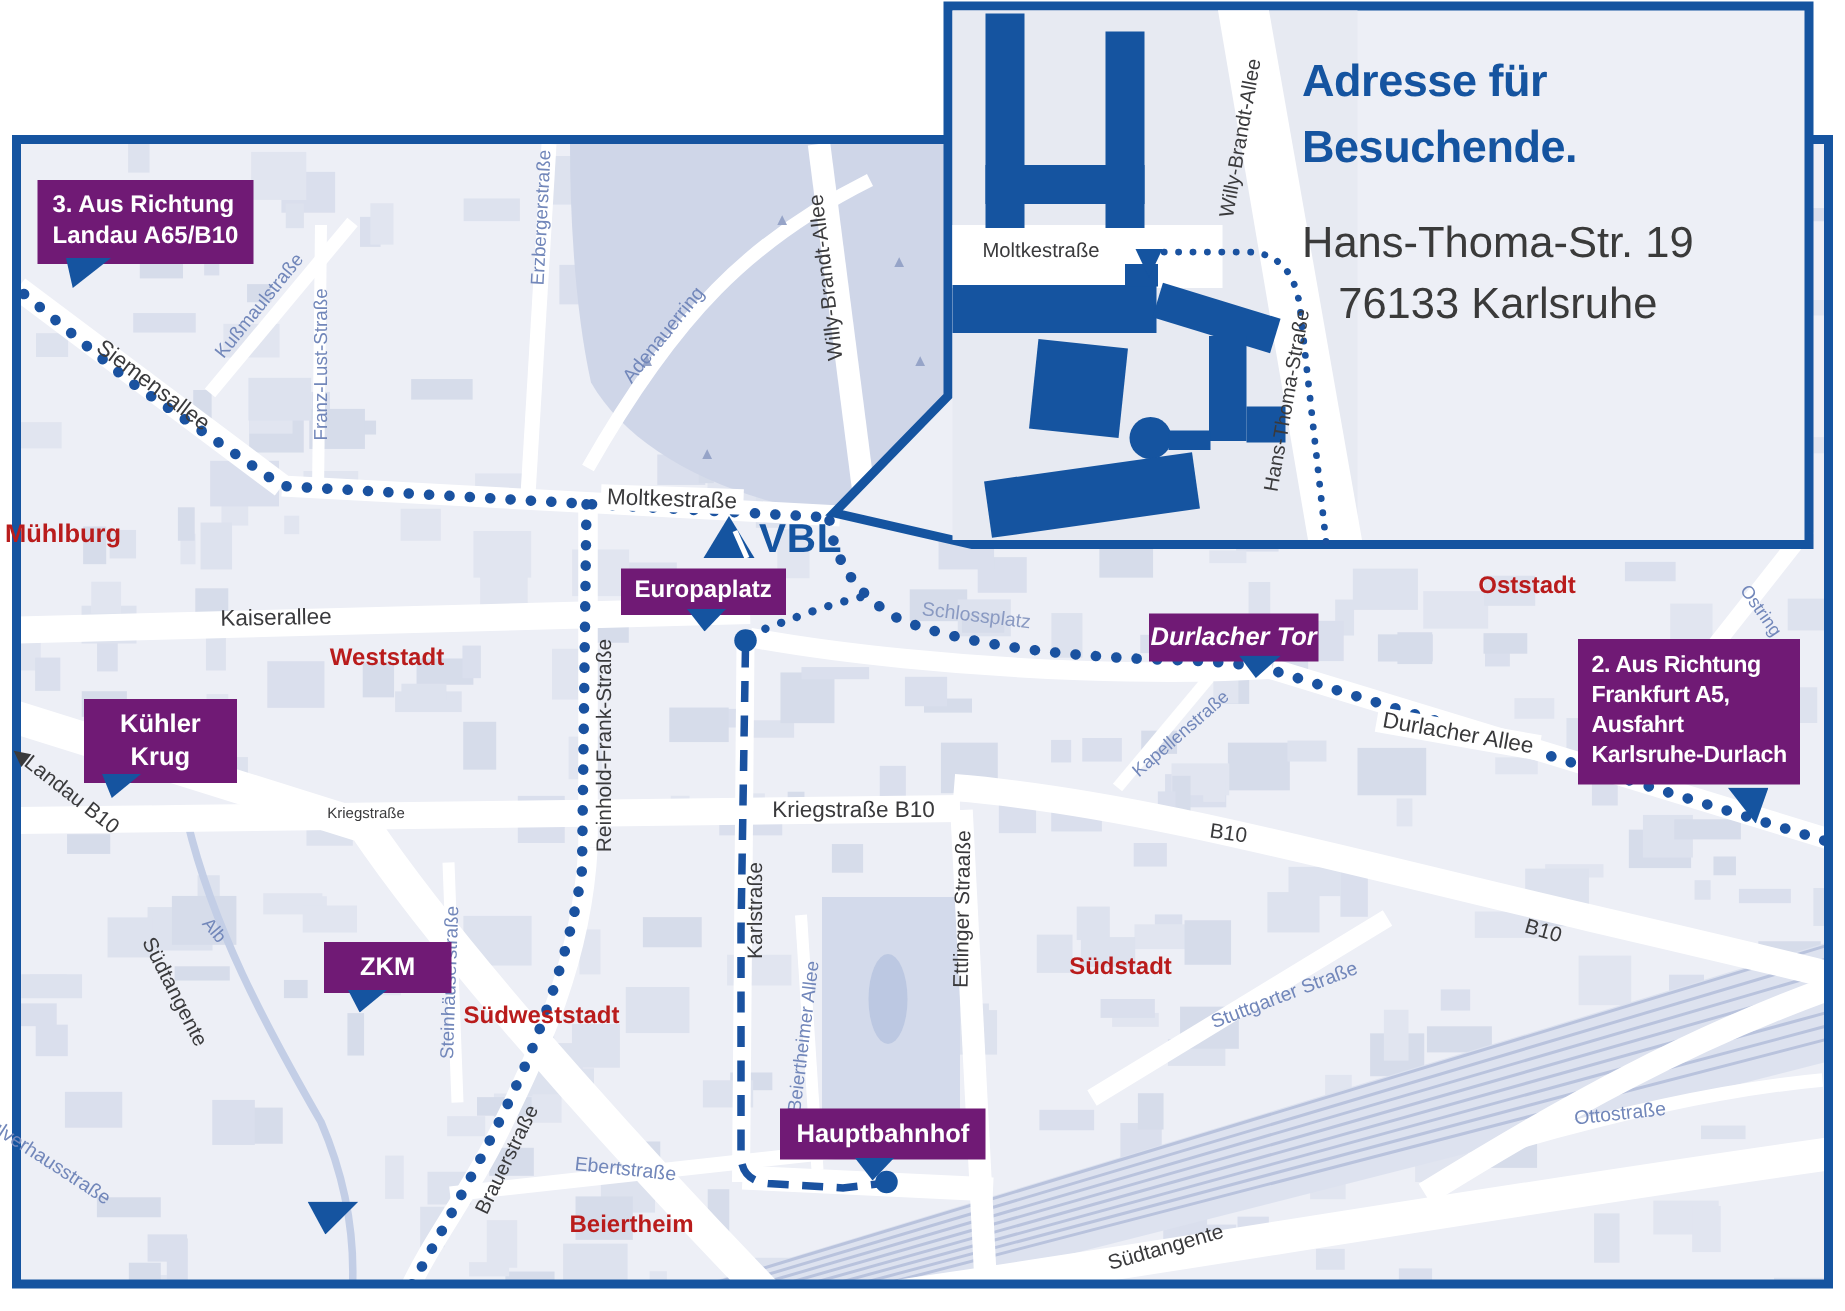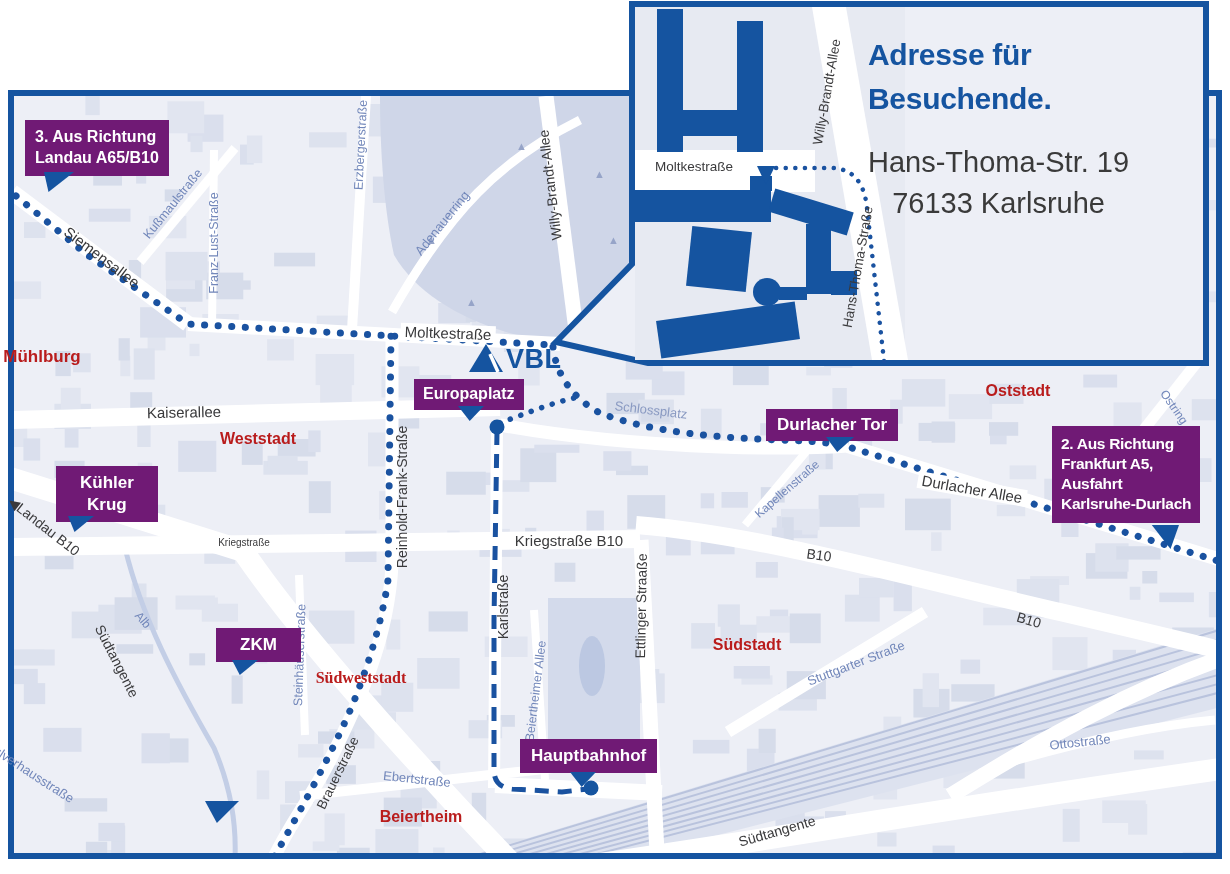--- a/index.html
+++ b/index.html
@@ -471,21 +471,21 @@
   <div class="lbl sd wbg" style="left:972px;top:489px;transform:translate(-50%,-50%) rotate(10deg);font-size:15px;">Durlacher Allee</div>
   <div class="lbl sb" style="left:787px;top:489px;transform:translate(-50%,-50%) rotate(-41deg);font-size:12px;">Kapellenstraße</div>
   <div class="lbl sd" style="left:819px;top:555px;transform:translate(-50%,-50%) rotate(8deg);">B10</div>
   <div class="lbl sd" style="left:1029px;top:620px;transform:translate(-50%,-50%) rotate(16deg);">B10</div>
   <div class="lbl sd" style="left:244px;top:543px;transform:translate(-50%,-50%);font-size:10px;">Kriegstraße</div>
   <div class="lbl sd" style="left:569px;top:540px;transform:translate(-50%,-50%);font-size:15px;">Kriegstraße B10</div>
   <div class="lbl sd" style="left:503px;top:607px;transform:translate(-50%,-50%) rotate(-90deg);">Karlstraße</div>
   <div class="lbl sd" style="left:641px;top:606px;transform:translate(-50%,-50%) rotate(-89deg);">Ettlinger Straaße</div>
   <div class="lbl sd" style="left:402px;top:497px;transform:translate(-50%,-50%) rotate(-90deg);">Reinhold-Frank-Straße</div>
   <div class="lbl sb" style="left:300px;top:655px;transform:translate(-50%,-50%) rotate(-88deg);">Steinhäuserstraße</div>
-  <div class="lbl di" style="left:361px;top:678px;transform:translate(-50%,-50%);font-family:Liberation Serif, serif;">Südweststadt</div>
+  <div class="lbl di" style="left:361px;top:678px;transform:translate(-50%,-50%);">Südweststadt</div>
   <div class="lbl di" style="left:747px;top:645px;transform:translate(-50%,-50%);">Südstadt</div>
   <div class="lbl sb" style="left:856px;top:663px;transform:translate(-50%,-50%) rotate(-21deg);font-size:13px;">Stuttgarter Straße</div>
   <div class="lbl sb" style="left:143px;top:620px;transform:translate(-50%,-50%) rotate(50deg);font-size:12px;">Alb</div>
   <div class="lbl sd" style="left:117px;top:661px;transform:translate(-50%,-50%) rotate(63deg);">Südtangente</div>
   <div class="lbl sd" style="left:44px;top:526px;transform:translate(-50%,-50%) rotate(38deg);"><span>◀</span><span>Landau B10</span></div>
   <div class="lbl sd" style="left:338px;top:773px;transform:translate(-50%,-50%) rotate(-64deg);font-size:13.5px;">Brauerstraße</div>
   <div class="lbl sb" style="left:417px;top:779px;transform:translate(-50%,-50%) rotate(6deg);font-size:13px;">Ebertstraße</div>
   <div class="lbl di" style="left:421px;top:817px;transform:translate(-50%,-50%);">Beiertheim</div>
   <div class="lbl sb" style="left:536px;top:691px;transform:translate(-50%,-50%) rotate(-83deg);">Beiertheimer Allee</div>
   <div class="lbl sb" style="left:30px;top:772px;transform:translate(-50%,-50%) rotate(33deg);font-size:13px;">Pulverhausstraße</div>
@@ -511,21 +511,21 @@
     <div>Krug</div>
   </div>
   <div class="tip" style="left:68px;top:516px;width:26px;height:16px;clip-path:polygon(0 0,100% 0,25% 100%);"></div>
 
   <div class="co co1" style="left:216px;top:628px;"><span>ZKM</span></div>
   <div class="tip" style="left:232px;top:660px;width:26px;height:15px;clip-path:polygon(0 0,100% 0,30% 100%);"></div>
 
   <div class="co" style="left:414px;top:379px;padding:5px 9px;"><span>Europaplatz</span></div>
   <div class="tip" style="left:458px;top:406px;width:26px;height:15px;clip-path:polygon(0 0,100% 0,45% 100%);"></div>
 
-  <div class="co co1" style="left:766px;top:409px;padding:5px 11px;"><span>Durlacher Tor</span></div>
+  <div class="co co1" style="left:766px;top:409px;padding:5px 1px;font-style:italic;"><span>Durlacher Tor</span></div>
   <div class="tip" style="left:826px;top:437px;width:28px;height:15px;clip-path:polygon(0 0,100% 0,40% 100%);"></div>
 
   <div class="co co1" style="left:520px;top:739px;padding:6px 11px;"><span>Hauptbahnhof</span></div>
   <div class="tip" style="left:570px;top:772px;width:26px;height:15px;clip-path:polygon(0 0,100% 0,45% 100%);"></div>
 
   <div class="tip" style="left:205px;top:801px;width:34px;height:22px;clip-path:polygon(0 0,100% 0,35% 100%);"></div>
 
   <div class="co" style="left:1052px;top:426px;font-size:15.5px;letter-spacing:-.3px;padding:8px 9px;">
     <div>2. Aus Richtung</div>
     <div>Frankfurt A5,</div>

